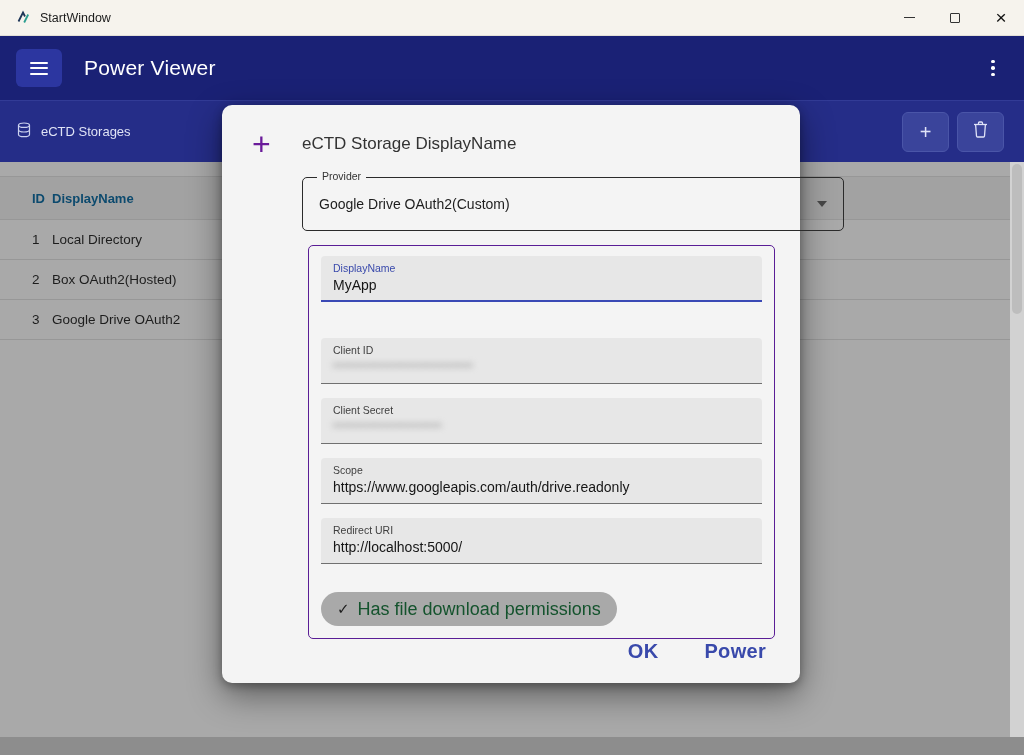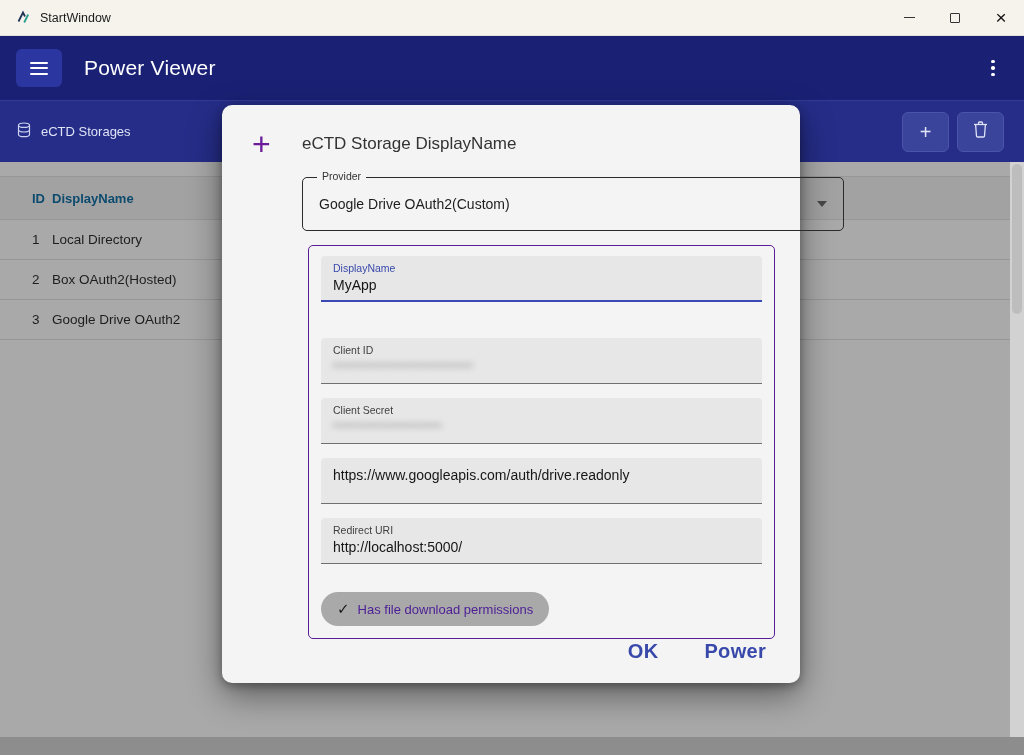--- a/index.html
+++ b/index.html
@@ -77,21 +77,21 @@
   .field-label { display:block; font-size:10.5px; color:#3f3f3f; }
   .field-value { display:block; font-size:14px; color:#161616; margin-top:3px;
     white-space:nowrap; overflow:hidden; }
   .field.focused { border-bottom:2px solid #3a49b5; margin-bottom:36px; }
   .field.focused .field-label { color:#3949ab; }
   .field.redacted .field-value { filter:blur(3px); color:#8a8a8a; font-size:12px; letter-spacing:1px; }
 
   .chip { display:inline-flex; align-items:center; gap:8px; background:#a9a9a9;
     border-radius:17px; height:34px; padding:0 16px; margin-top:14px; cursor:pointer; }
   .chip-check { font-size:15px; color:#1c1c1c; }
-  .chip-label { font-size:13px; color:#4c1d95; }
+  .chip-label { font-size:18px; color:#14532d; }
 
   .dialog-actions { position:absolute; right:34px; bottom:20px; display:flex; gap:46px; }
   .btn-text { color:#3949ab; font-weight:700; font-size:20px; letter-spacing:.3px; cursor:pointer; }
 </style>
 </head>
 <body>
 
 <div class="titlebar">
   <span class="app-icon">
     <svg width="15" height="15" viewBox="0 0 15 15">
@@ -196,20 +196,21 @@
     </div>
     <div class="field redacted">
       <span class="field-label">Client ID</span>
       <span class="field-value">•••••••••••••••••••••••••••</span>
     </div>
     <div class="field redacted">
       <span class="field-label">Client Secret</span>
       <span class="field-value">•••••••••••••••••••••</span>
     </div>
     <div class="field">
+      <span class="field-label">Scope</span>
       <span class="field-value">https://www.googleapis.com/auth/drive.readonly</span>
     </div>
     <div class="field">
       <span class="field-label">Redirect URI</span>
       <span class="field-value">http://localhost:5000/</span>
     </div>
 
     <div class="chip">
       <span class="chip-check">✓</span>
       <span class="chip-label">Has file download permissions</span>

